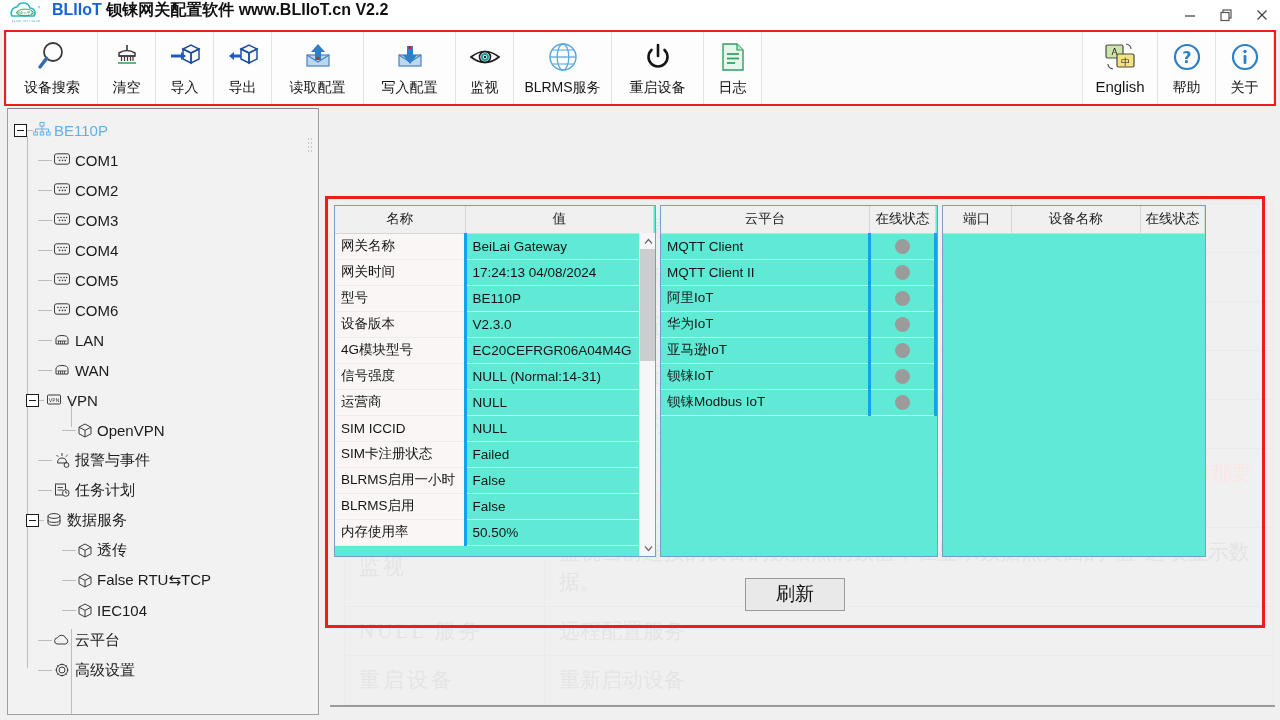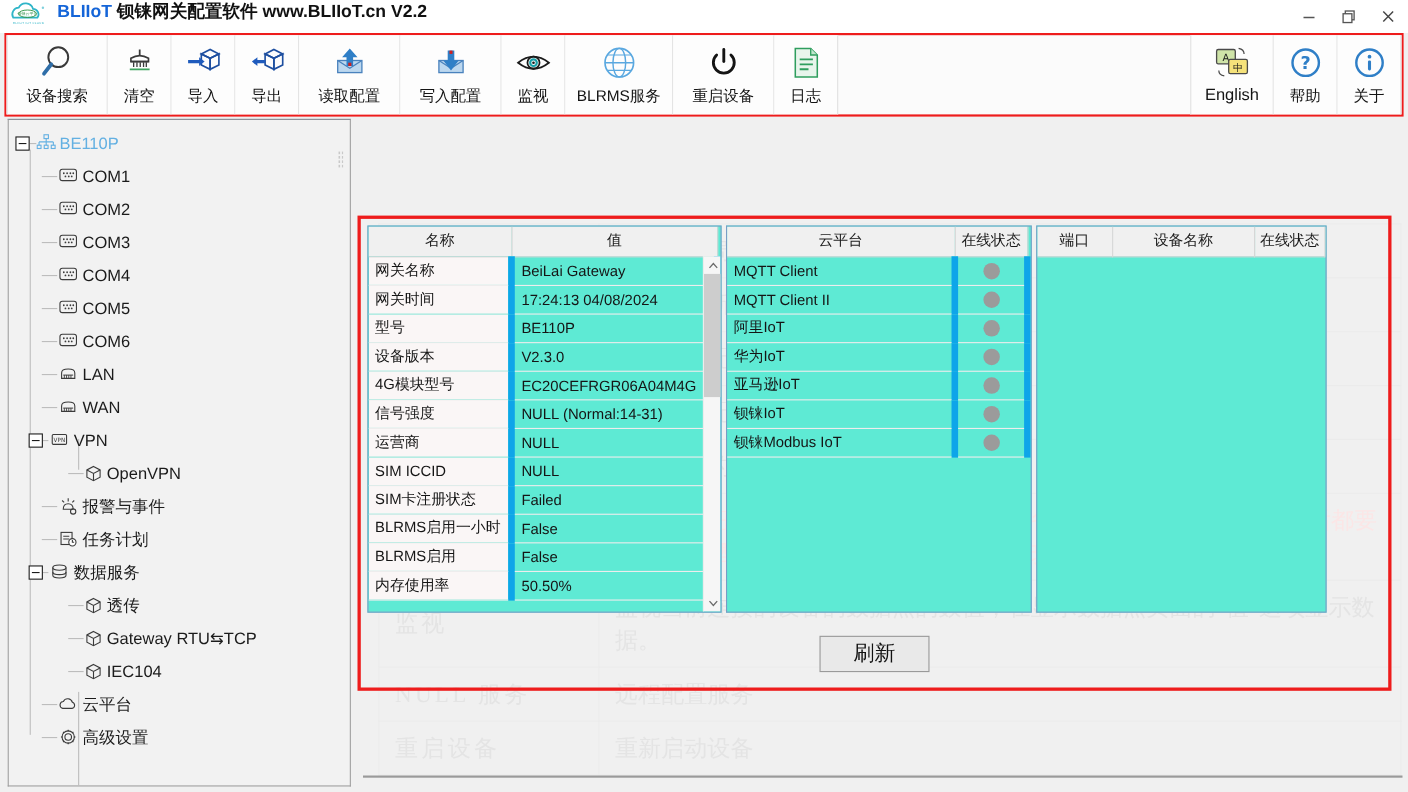--- a/index.html
+++ b/index.html
@@ -195,21 +195,21 @@
   table.grid th {
     background: #f0f0f0;
     border-right: 1px solid #d6d6d6;
     border-bottom: 1px solid #d6d6d6;
     font-weight: normal;
     height: 27px;
     color: #1a1a1a;
     font-size: 13.5px;
   }
   table.grid td {
-    border-right: 6px solid #0ea5e9;
+    border-right: 3px solid #0ea5e9;
     border-bottom: 1px solid #ededed;
     height: 26px;
     padding: 0 6px;
     overflow: hidden;
     white-space: nowrap;
   }
   table.grid td.name { background: #faf6f6; }
   .statusdot {
     display: inline-block;
     width: 15px; height: 15px; border-radius: 50%;
@@ -760,21 +760,21 @@
       <div class="trow">
         <div class="indent-2"></div>
         <div class="tline-h"></div>
         <span class="ticon">
           <svg width="18" height="17" viewBox="0 0 18 17">
               <path d="M9 2 l6 3.2 v6.6 l-6 3.2 l-6 -3.2 v-6.6 z" fill="none" stroke="#3b3b3b" stroke-width="1"></path>
               <path d="M3 5.2 l6 3.2 l6 -3.2" fill="none" stroke="#3b3b3b" stroke-width="1"></path>
               <line x1="9" y1="8.4" x2="9" y2="15" stroke="#3b3b3b" stroke-width="1"></line>
             </svg>
         </span>
-        <span class="tlabel">Gateway RTU⇆TCP</span>
+        <span class="tlabel">False RTU⇆TCP</span>
       </div>
 
       <div class="trow">
         <div class="indent-2"></div>
         <div class="tline-h"></div>
         <span class="ticon">
           <svg width="18" height="17" viewBox="0 0 18 17">
               <path d="M9 2 l6 3.2 v6.6 l-6 3.2 l-6 -3.2 v-6.6 z" fill="none" stroke="#3b3b3b" stroke-width="1"></path>
               <path d="M3 5.2 l6 3.2 l6 -3.2" fill="none" stroke="#3b3b3b" stroke-width="1"></path>
               <line x1="9" y1="8.4" x2="9" y2="15" stroke="#3b3b3b" stroke-width="1"></line>

